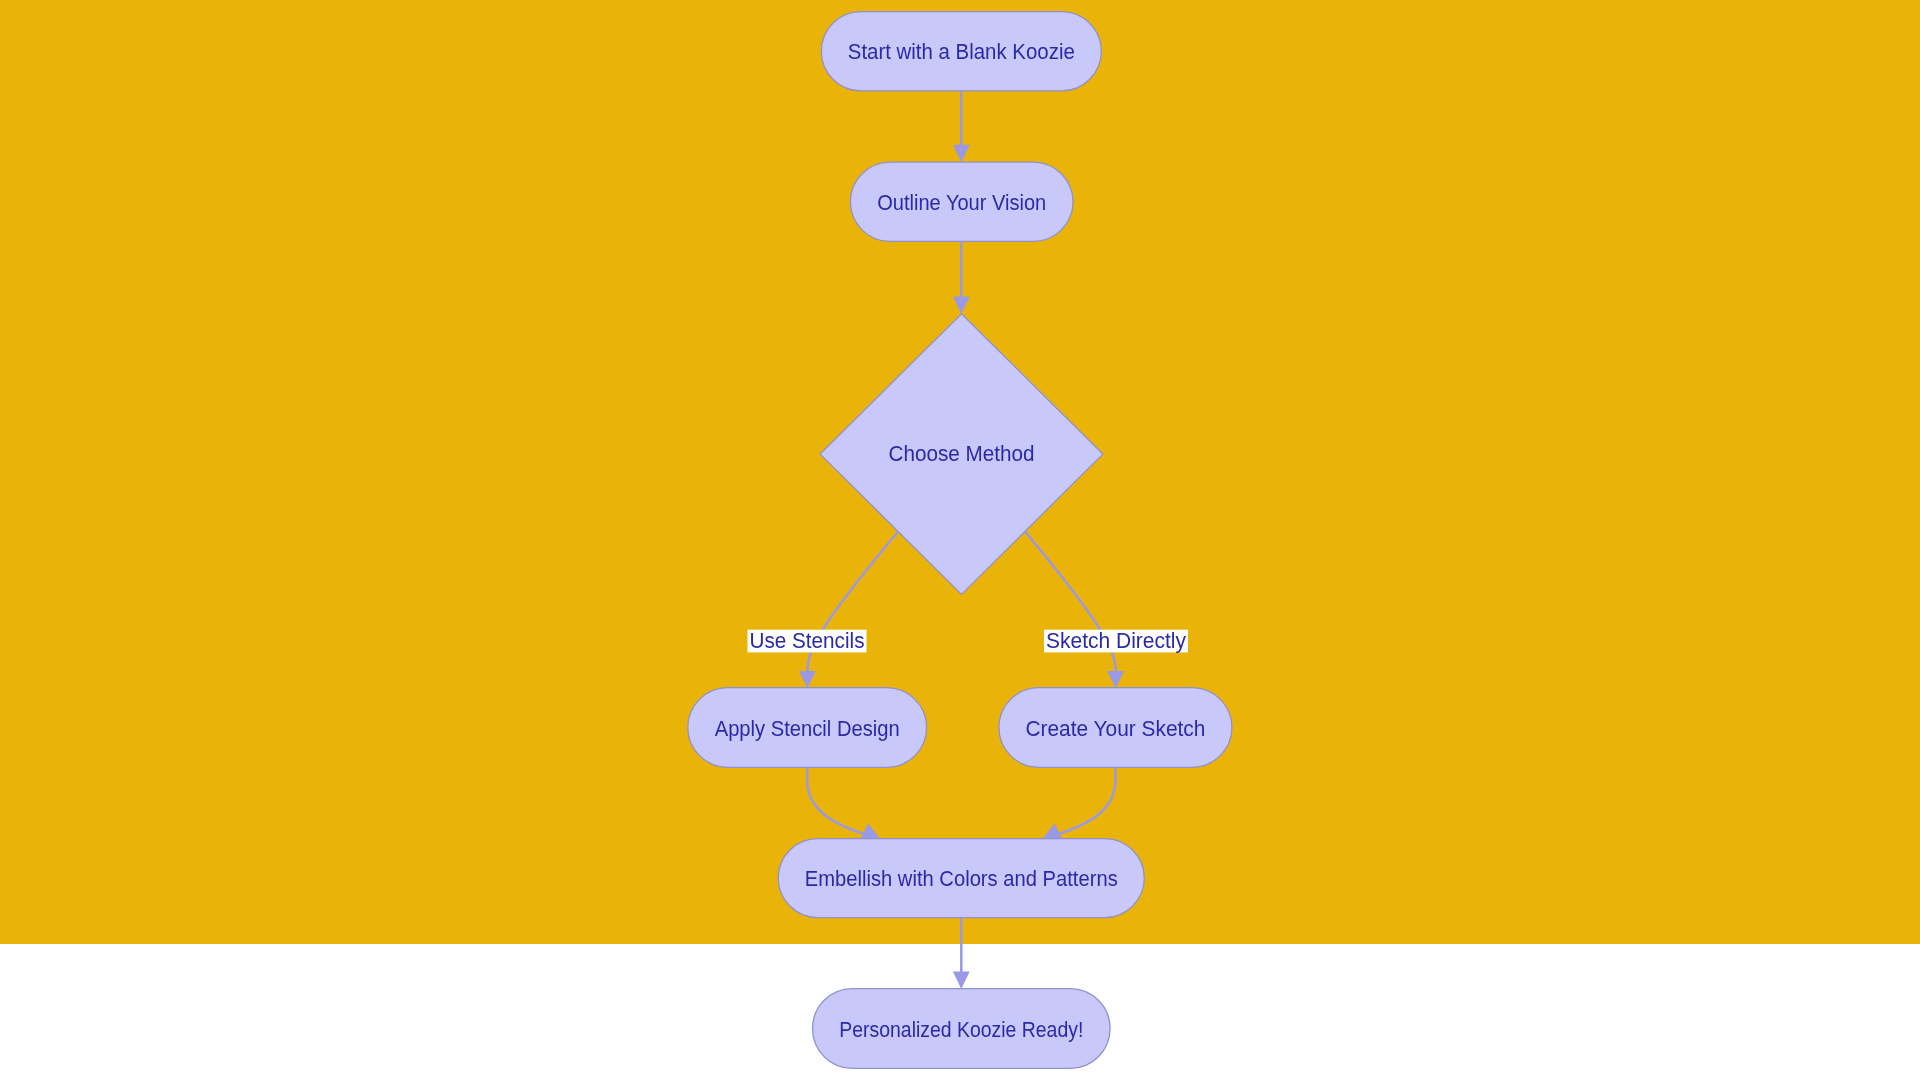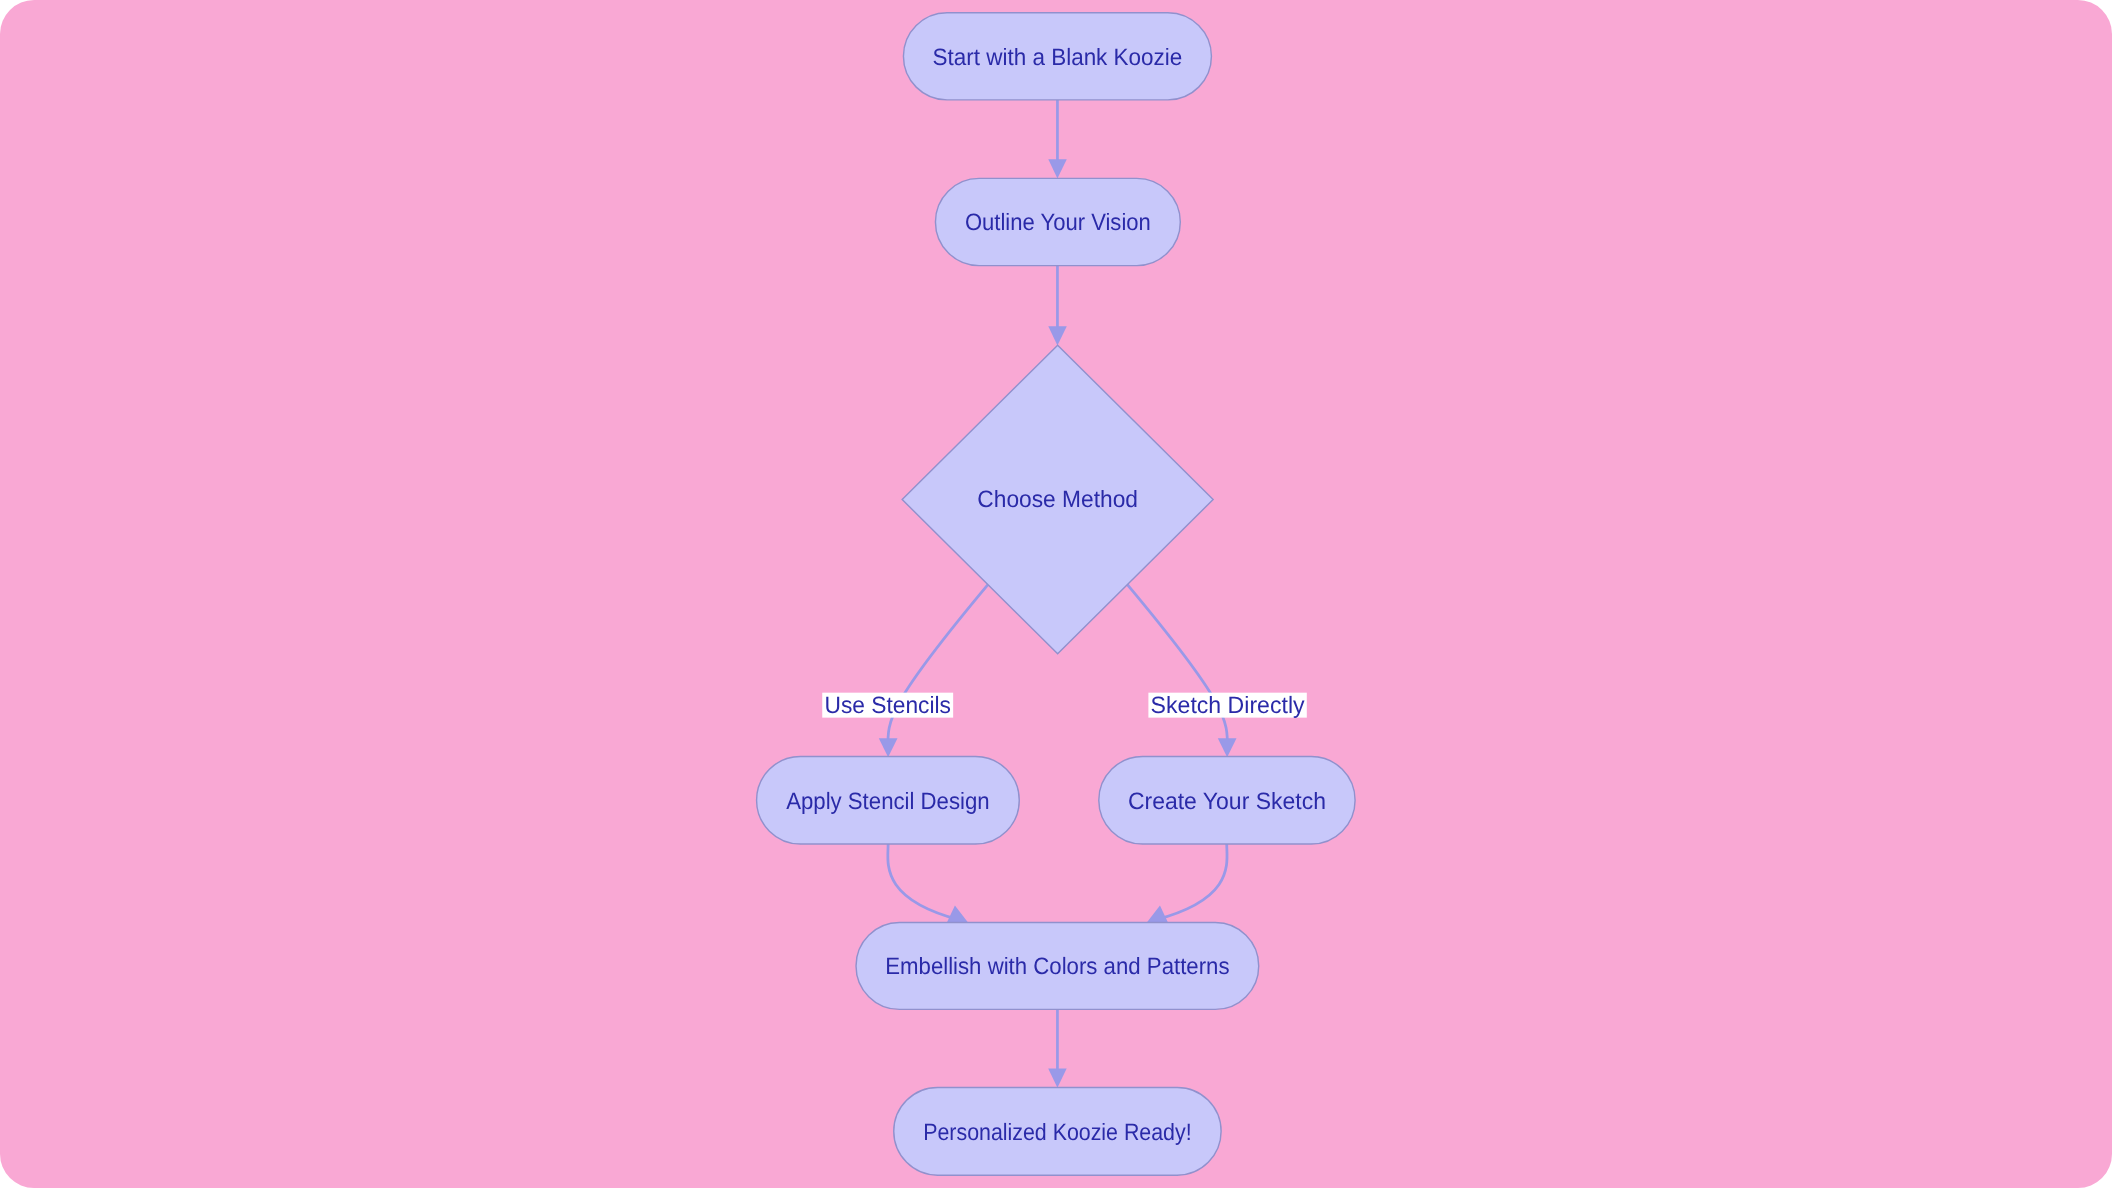--- a/index.html
+++ b/index.html
@@ -6,23 +6,22 @@
     margin: 0;
     padding: 0;
     width: 1920px;
     height: 1080px;
     background: #ffffff;
     overflow: hidden;
   }
   #flowchart-root {
     position: relative;
     width: 1920px;
-    height: 1080px;
-    background: #f9a8d4;
-    border-radius: 31px;
+    height: 944px;
+    background: #eab308;
   }
   svg#flow-svg {
     display: block;
     width: 1920px;
     height: 1080px;
     transform: translateZ(0);
   }
   .node-shape {
     fill: #c8c8fa;
     stroke: #9191cd;

